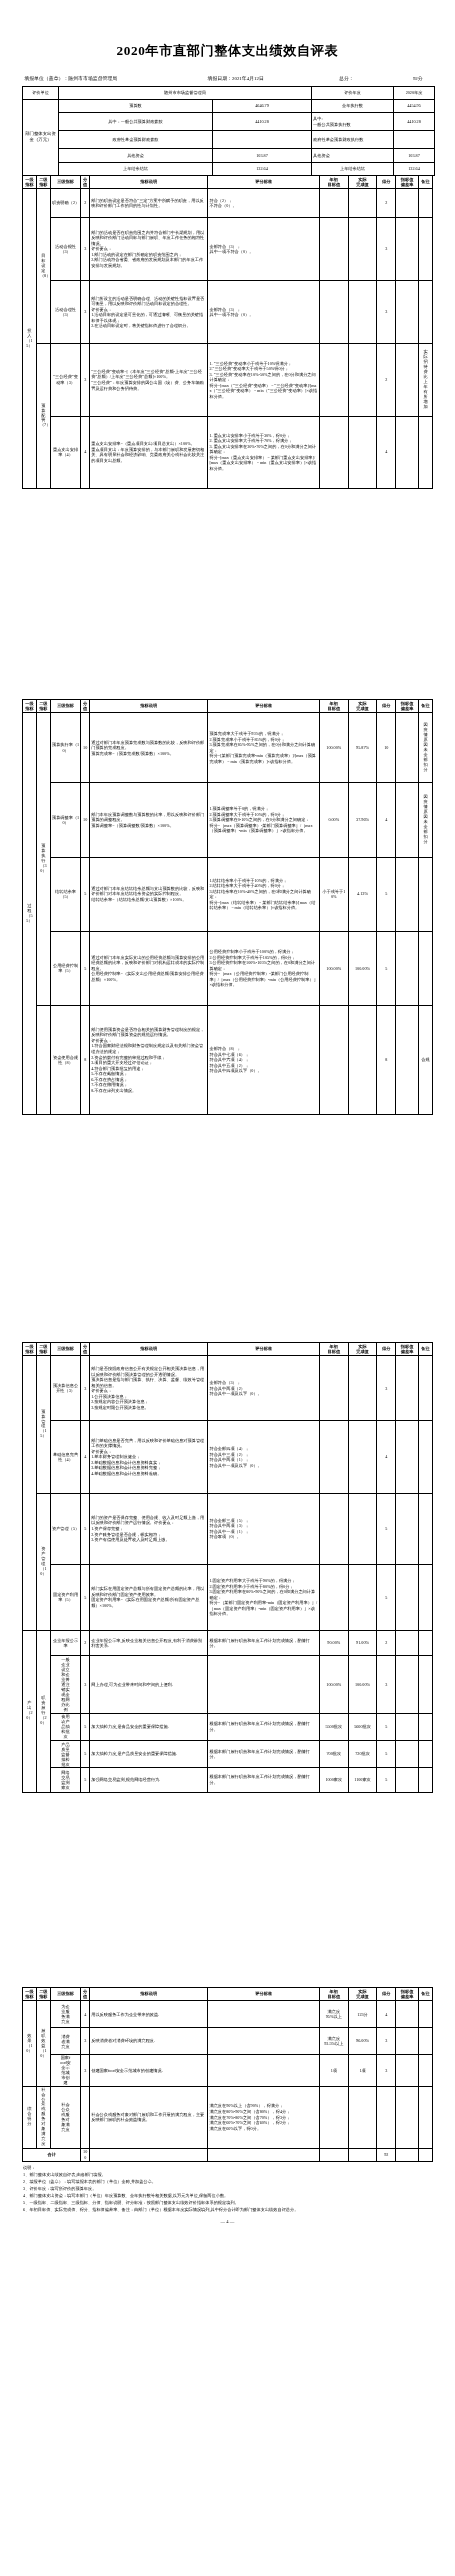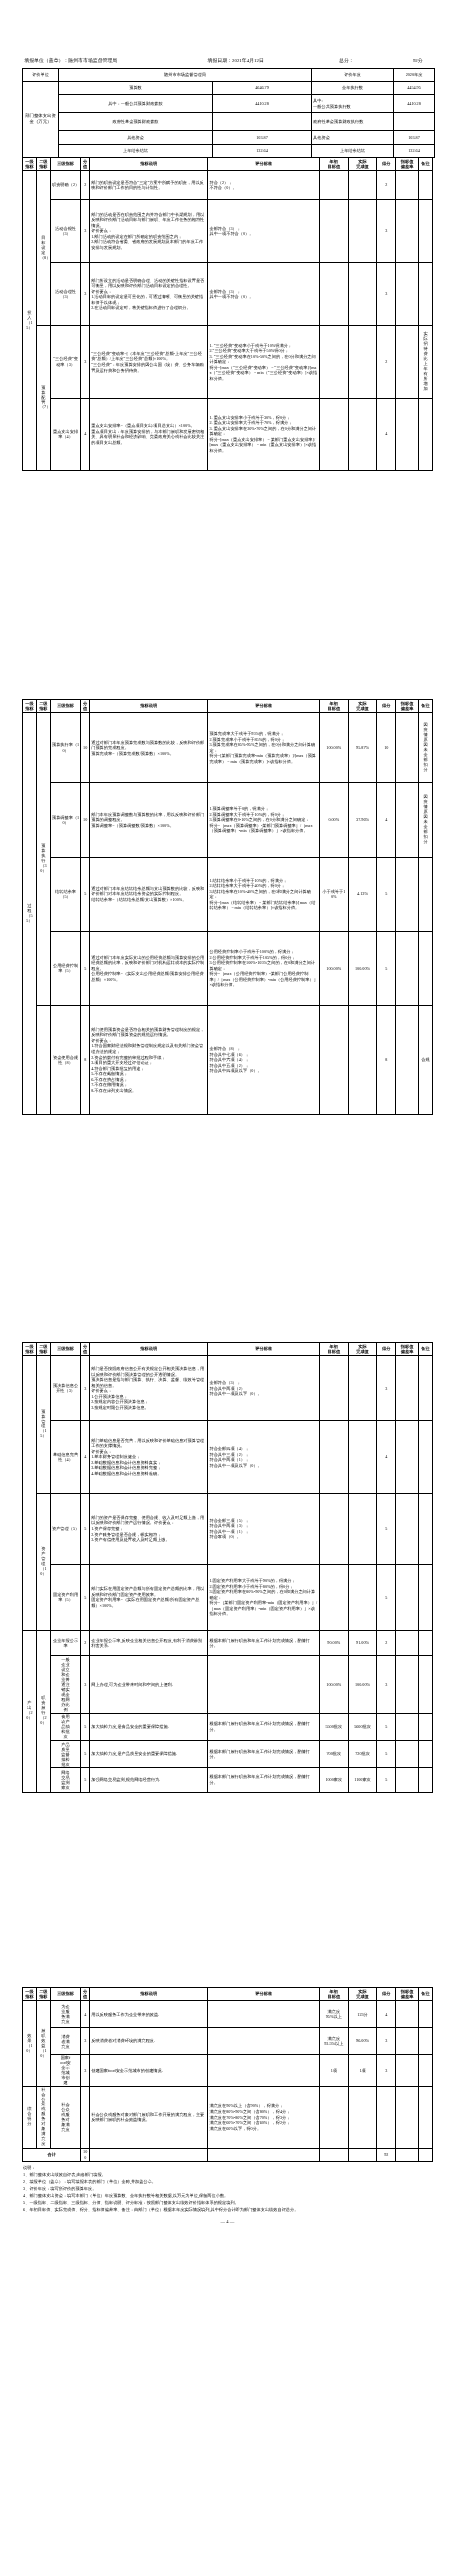--- a/index.html
+++ b/index.html
@@ -86,20 +86,21 @@
     text-align:center;
     font-size:4.6px;
     margin-top:5.7px;
   }
 </style>
 </head>
 <body>
 
 <div class="page">
   <div class="page-spacer-top"></div>
+  <div class="doc-title">2020年市直部门整体支出绩效自评表</div>
 
   <div class="meta-row">
     <div class="meta-unit">
       <span>填报单位（盖章）：</span><span>随州市市场监督管理局</span>
     </div>
     <div class="meta-date">
       <span>填报日期：</span><span>2021年4月12日</span>
     </div>
     <div class="meta-score">
       <span>总分：</span>

